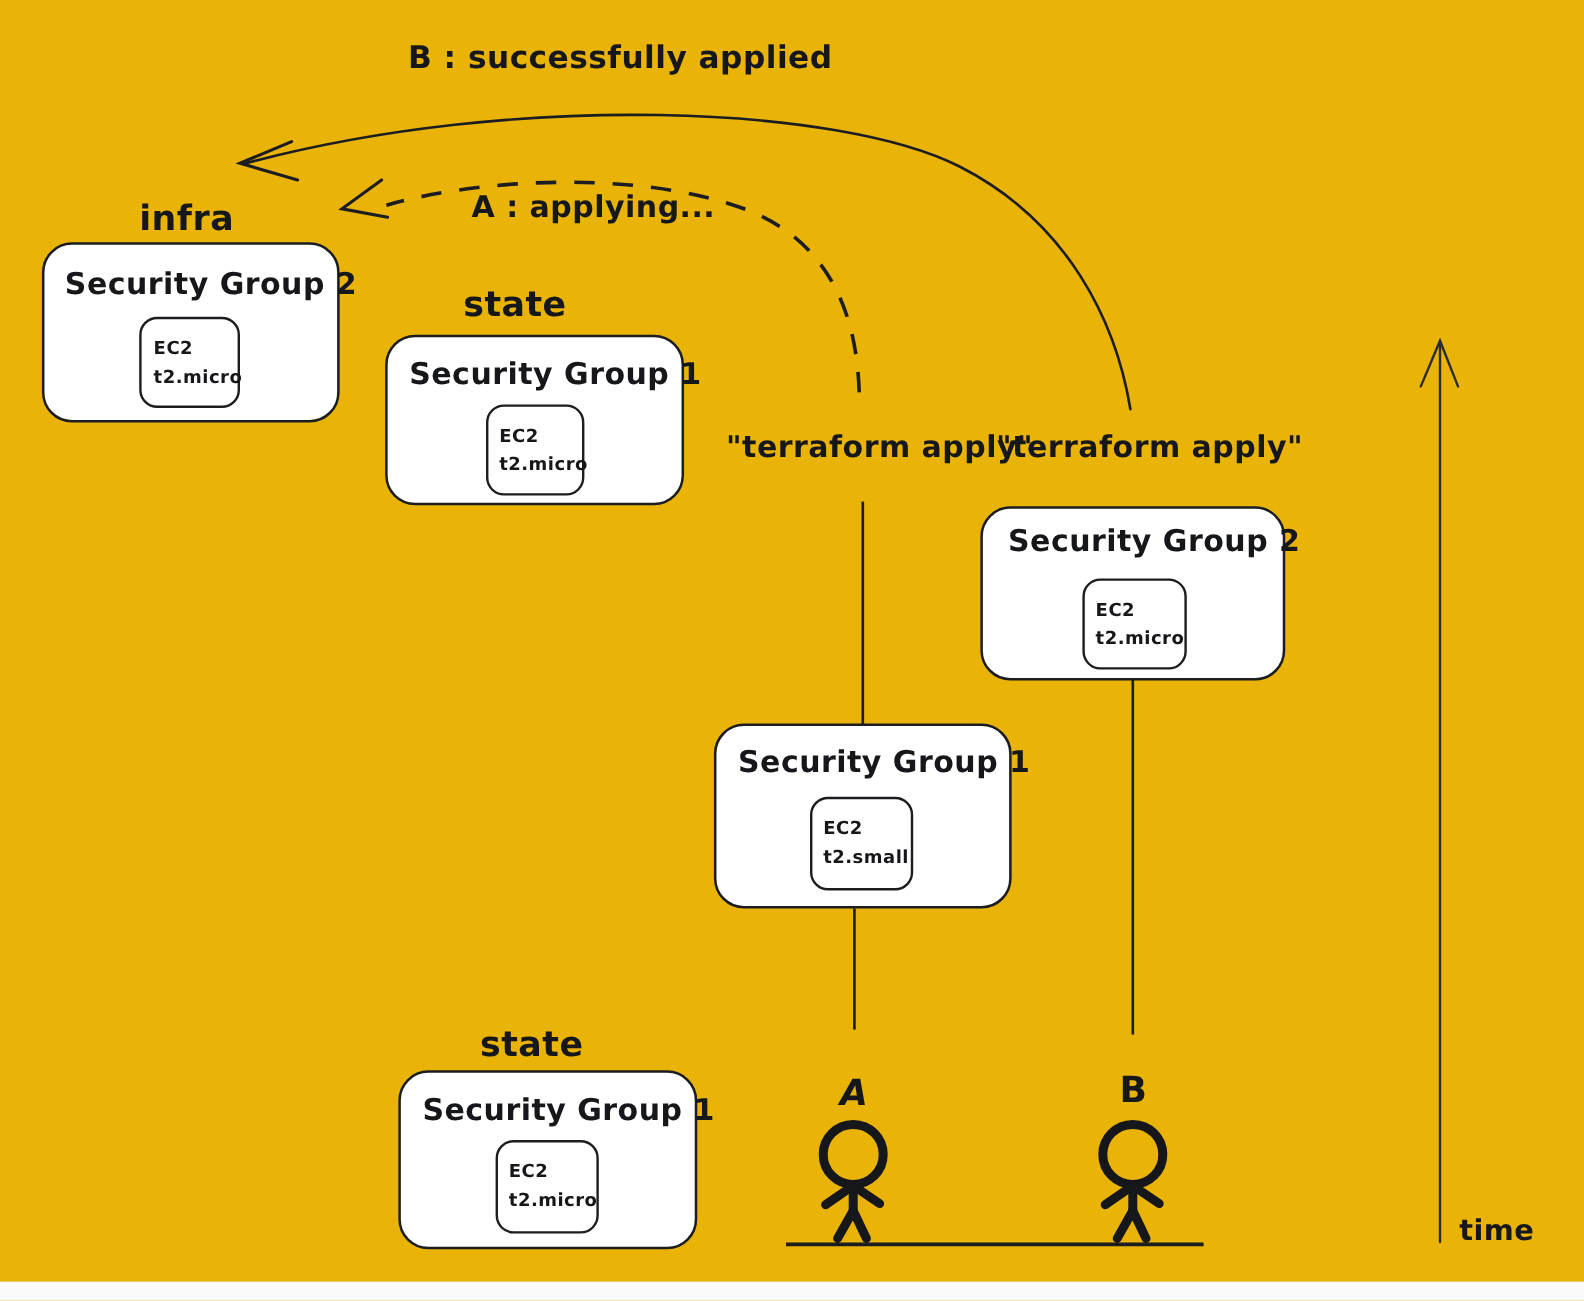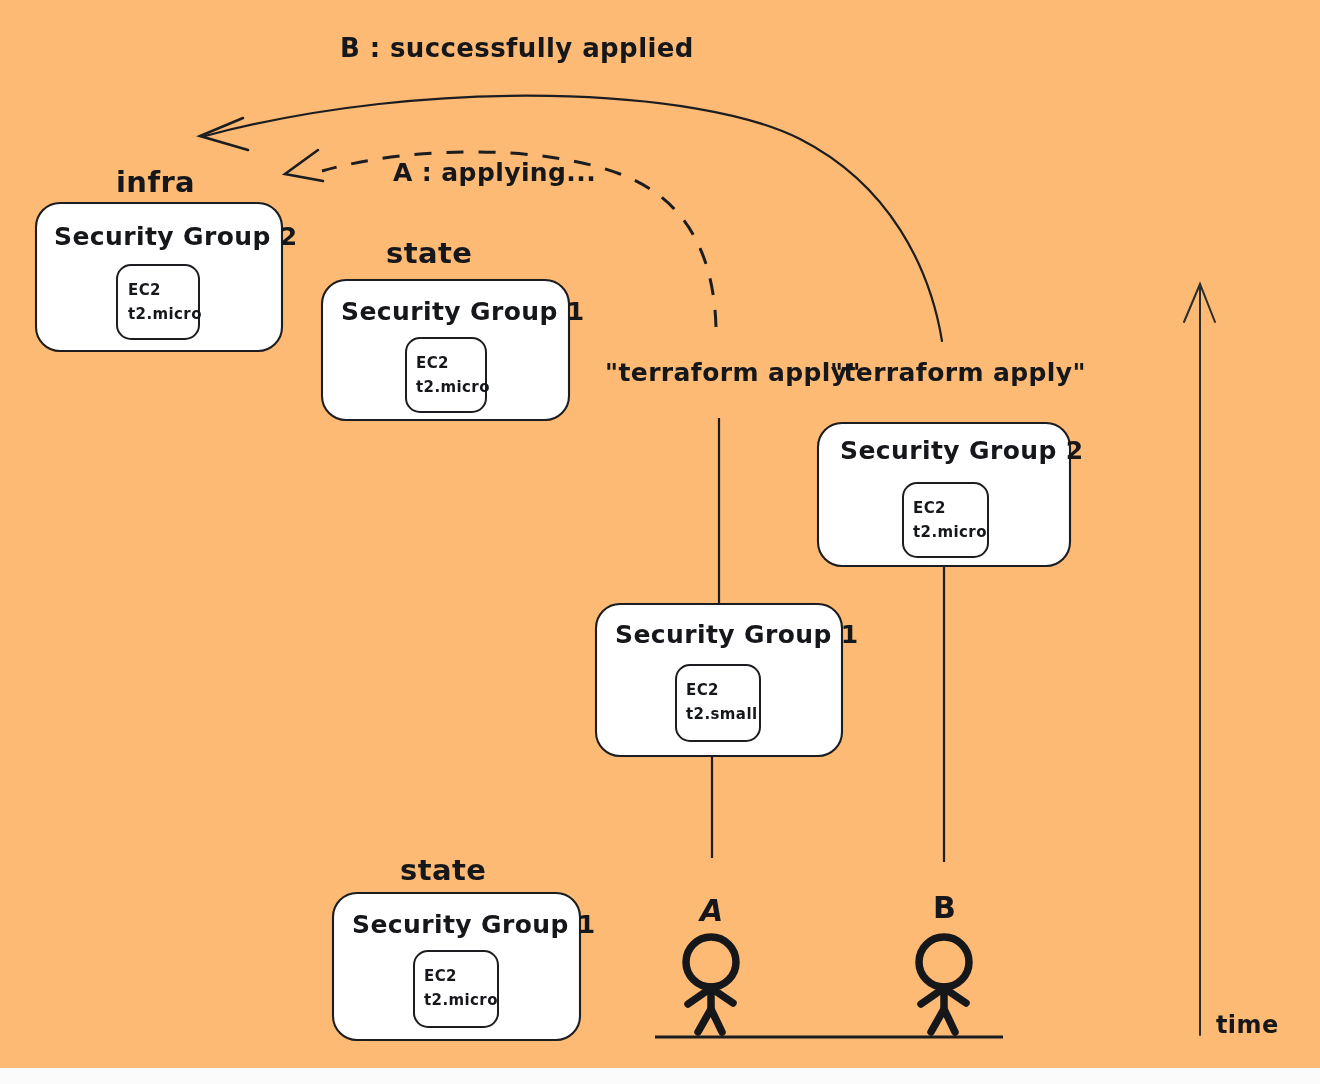--- a/index.html
+++ b/index.html
@@ -8,21 +8,21 @@
     padding: 0;
     background: #ffffff;
   }
   body {
     font-family: "DejaVu Sans", sans-serif;
   }
   #canvas {
     position: relative;
     width: 1320px;
     height: 1084px;
-    background: #fdba74;
+    background: #eab308;
     overflow: hidden;
   }
   #bottom-band {
     position: absolute;
     left: 0;
     top: 1068px;
     width: 1320px;
     height: 16px;
     background: #fbfbfc;
   }

